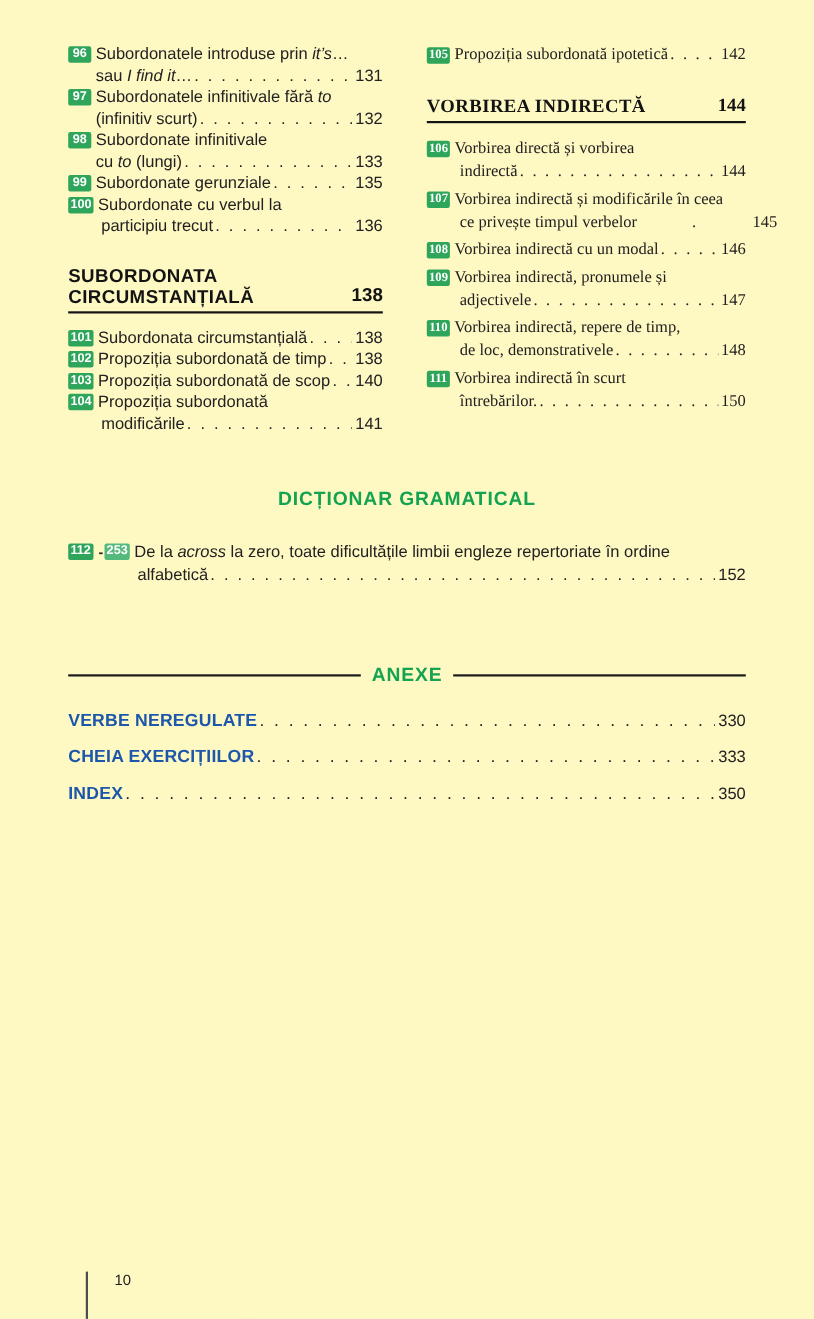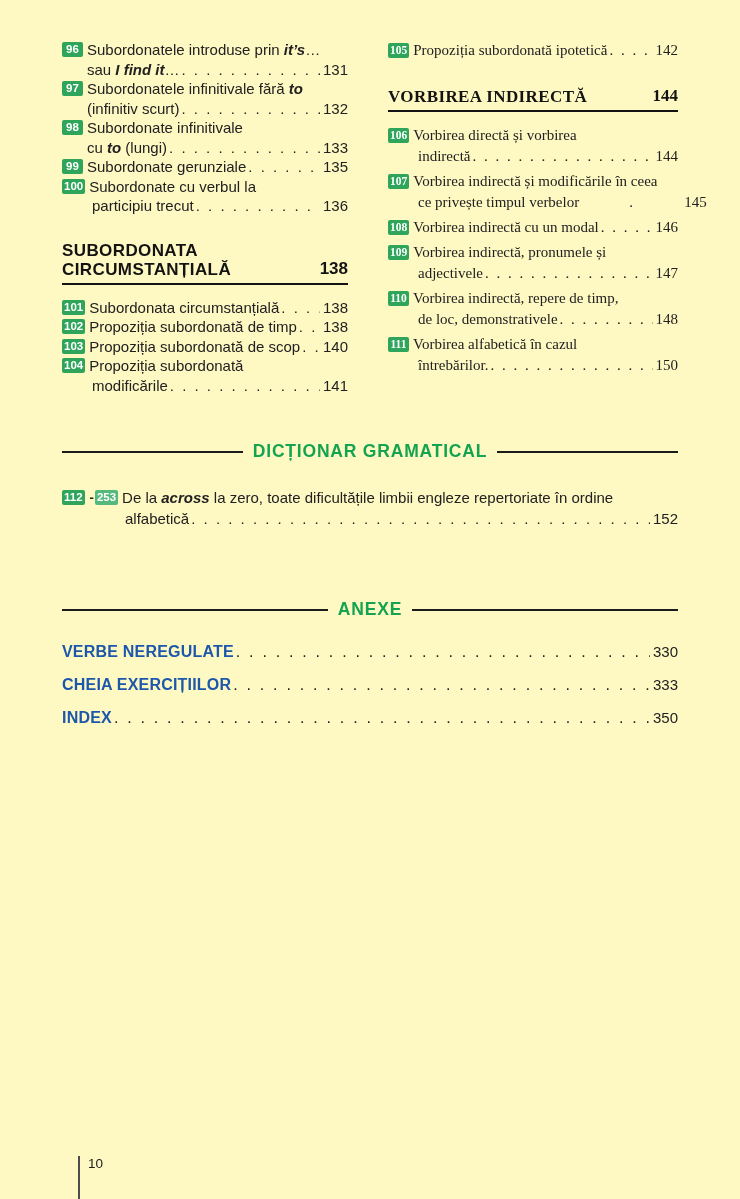--- a/index.html
+++ b/index.html
@@ -17,21 +17,21 @@
   
   .columns{display:flex;gap:40px;}
   .col{box-sizing:border-box;}
   .col1{width:286px;flex:0 0 286px;}
   .col2{flex:1;min-width:0;font-family:Liberation Serif, serif;}
   .toc-item{margin:0;}
   .col2 .toc-item{margin-bottom:4px;}
   .toc-line{display:flex;align-items:baseline;font-size:15px;line-height:19.5px;}
   .col2 .toc-line{line-height:21px;}
   .toc-line .txt{white-space:pre;}
-  .toc-line .txt .it{font-style:italic;font-weight:bold;}
+  .toc-line .txt .it{font-style:italic;}
   .badge{
     display:inline-block;flex:0 0 auto;
     min-width:17px;padding:0 2px;height:15px;line-height:15px;
     border-radius:2px;text-align:center;
     background:var(--badge-green,#2ea55b);color:#fff;
     font-weight:bold;font-size:11.5px;
     margin-right:4px;align-self:center;
   }
   .badge.badge-light{background:var(--badge-green-light,#55b97d);}
   .badge-dash{font-weight:bold;margin:0 1px;align-self:center;font-size:13px;}
@@ -56,37 +56,37 @@
     flex:0 0 auto;font-weight:bold;font-size:17px;color:#131313;
   }
   
   .rule-head{display:flex;align-items:center;}
   .rule-head .line{flex:1 1 auto;height:2px;background:#1b1b1b;}
   .rule-head .txt{
     flex:0 0 auto;padding:0 10px;
     color:var(--heading-green,#14a351);
     font-weight:bold;font-size:17.5px;letter-spacing:.8px;
   }
-  .rule-head.dict{margin-top:46px;}
+  .rule-head.dict{margin-top:46px;flex-direction:column;}
   .rule-head.annex{margin-top:70px;}
   
   .dict-item{margin-top:25px;}
   .dict-item .toc-line{line-height:21px;}
   
   .annex-list{margin-top:22px;}
   .annex-row{display:flex;align-items:baseline;margin-bottom:14px;line-height:19px;}
   .annex-row .annex-label{
     flex:0 0 auto;color:var(--heading-blue,#1d57ab);
     font-weight:bold;font-size:16px;letter-spacing:.2px;
   }
   .annex-row .leader{letter-spacing:2.2px;}
   .annex-row .pg{font-size:15px;color:#222021;}
   
   .footer-rule{position:absolute;left:78px;top:1156px;width:2px;height:43px;background:#4d4d4d;}
-  .footer-page{position:absolute;left:88px;top:1156px;font-size:13.5px;color:#222021;}
+  .footer-page{position:absolute;left:104px;top:1156px;font-size:13.5px;color:#222021;}
 </style>
 </head>
 <body>
 
 <div class="page">
 
   <div class="columns">
 
     <div class="col col1">
       <div class="toc-list">
@@ -254,21 +254,21 @@
             </div>
             <div class="toc-line" style="padding-left: 30px;">
               <span class="txt"><span>de loc, demonstrativele</span></span>
               <span class="leader">. . . . . . . . . . . . . . . . . . . . . . . . . . . . . . . . . . . . . . . . . . . . . . . . . . . . . . . . . . . . . . . . . . . . . . . . . . . . . . . . </span>
               <span class="pg">148</span>
             </div>
           </div>
           <div class="toc-item">
             <div class="toc-line">
               <span class="badge">111</span>
-              <span class="txt"><span>Vorbirea alfabetică în cazul</span></span>
+              <span class="txt"><span>Vorbirea indirectă în scurt</span></span>
             </div>
             <div class="toc-line" style="padding-left: 30px;">
               <span class="txt"><span>întrebărilor.</span></span>
               <span class="leader">. . . . . . . . . . . . . . . . . . . . . . . . . . . . . . . . . . . . . . . . . . . . . . . . . . . . . . . . . . . . . . . . . . . . . . . . . . . . . . . . </span>
               <span class="pg">150</span>
             </div>
           </div>
         </div>
     </div>
 

